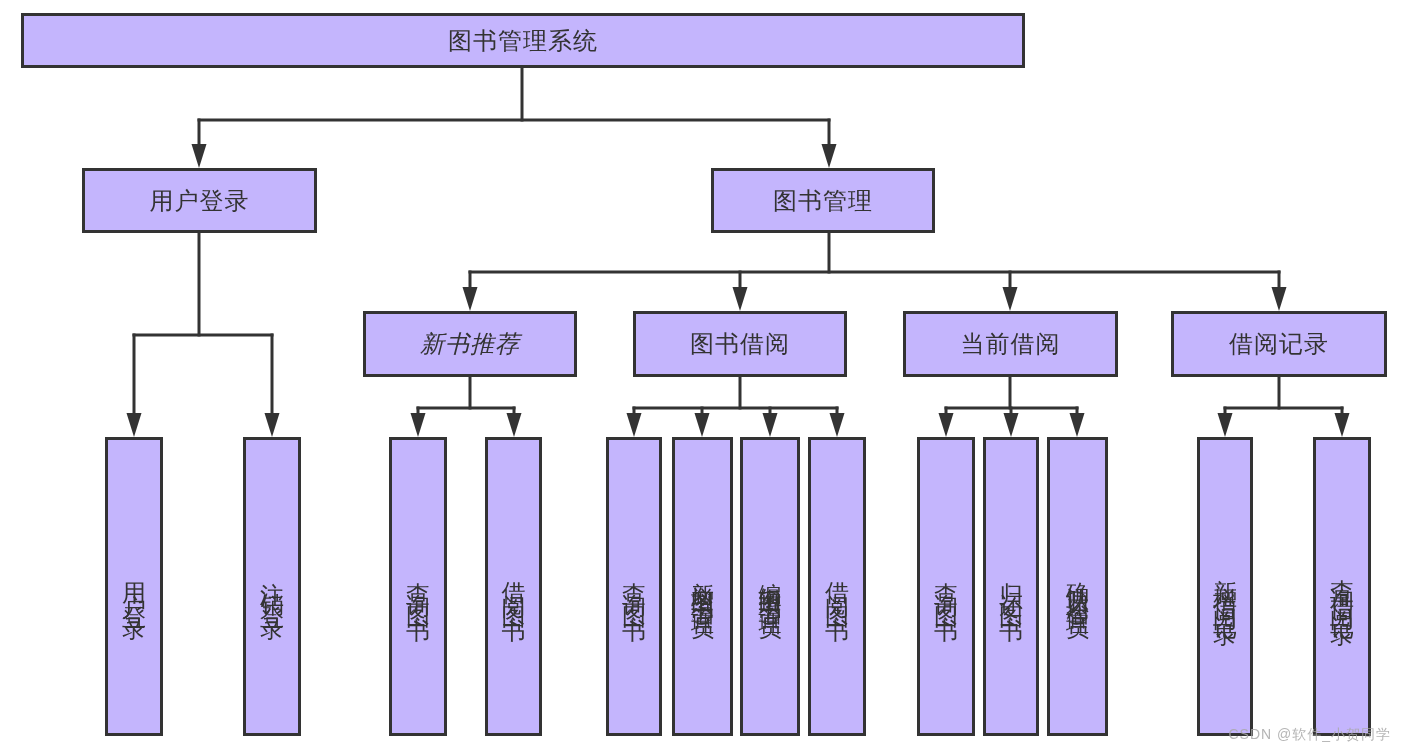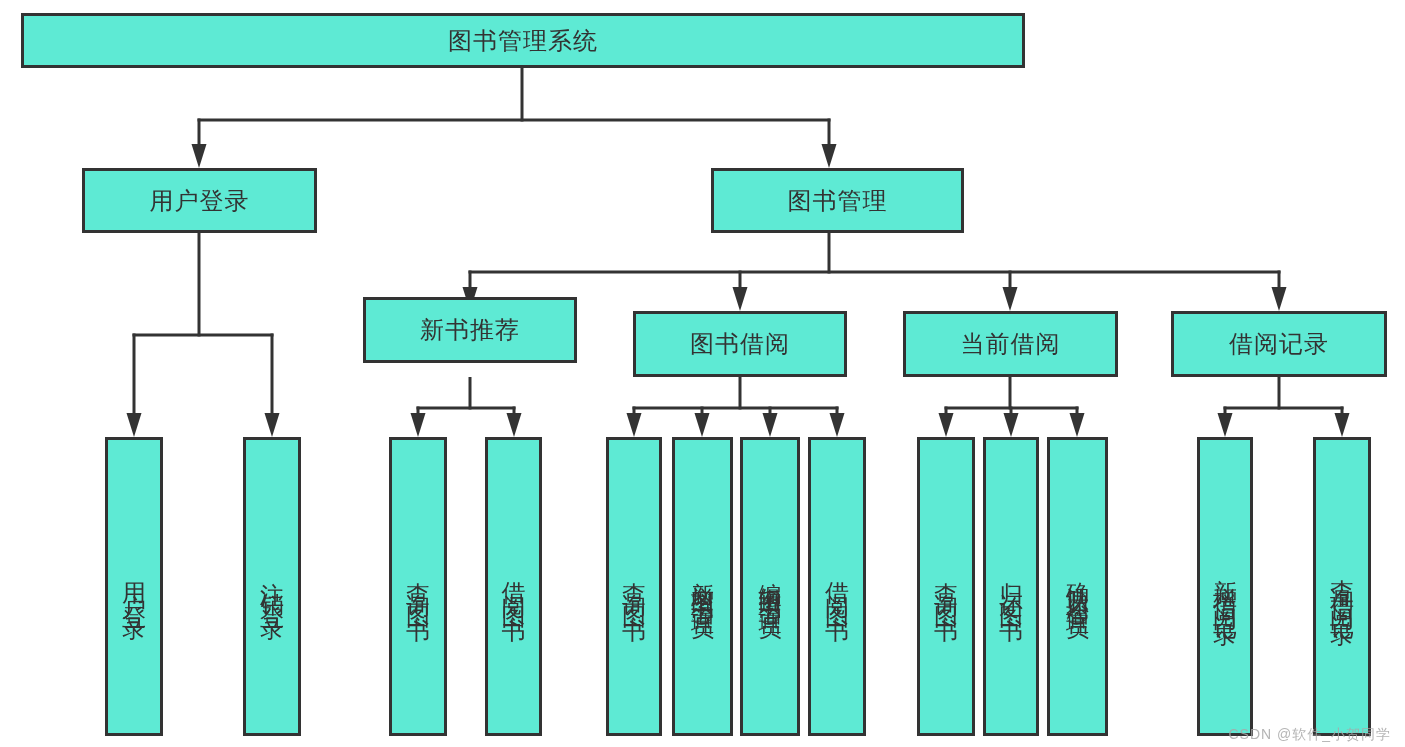--- a/index.html
+++ b/index.html
@@ -10,42 +10,42 @@
     font-family:"Liberation Sans","DejaVu Sans",sans-serif;
     overflow:hidden;
   }
   .connectors{position:absolute;left:0;top:0;z-index:1;}
   .connectors line{stroke:#333333;stroke-width:3;}
   .connectors polygon{fill:#333333;stroke:none;}
   .node{
     position:absolute;
     box-sizing:border-box;
     border:3px solid #333333;
-    background:#5eead4;
+    background:#c4b5fd;
     display:flex;align-items:center;justify-content:center;
     color:#333333;
     z-index:2;
   }
   .hnode{font-size:24px;letter-spacing:1px;}
   .vnode span{
     display:block;
     writing-mode:vertical-rl;
     text-orientation:mixed;
     font-size:24px;
     line-height:1;
     white-space:nowrap;
   }
   .v4 span{letter-spacing:12px;}
   .v6 span{letter-spacing:9px;}
   .v9 span{font-size:23px;letter-spacing:5px;}
   
   #n-root{left:21px;top:13px;width:1004px;height:55px;}
   #n-user-login{left:82px;top:168px;width:235px;height:65px;}
-  #n-book-mgmt{left:711px;top:168px;width:253px;height:65px;}
-  #n-new-book-rec{left:363px;top:297px;width:214px;height:66px;}
+  #n-book-mgmt{left:711px;top:168px;width:224px;height:65px;}
+  #n-new-book-rec{left:363px;top:311px;width:214px;height:66px;font-style:italic;}
   #n-book-borrow{left:633px;top:311px;width:214px;height:66px;}
   #n-current-borrow{left:903px;top:311px;width:215px;height:66px;}
   #n-borrow-record{left:1171px;top:311px;width:216px;height:66px;}
   .leaf{top:437px;height:299px;}
   #n-ul-user-login{left:105px;width:58px;}
   #n-ul-logout{left:243px;width:58px;}
   #n-nb-query{left:389px;width:58px;}
   #n-nb-borrow{left:485px;width:57px;}
   #n-bb-query{left:606px;width:56px;}
   #n-bb-add{left:672px;width:61px;}

